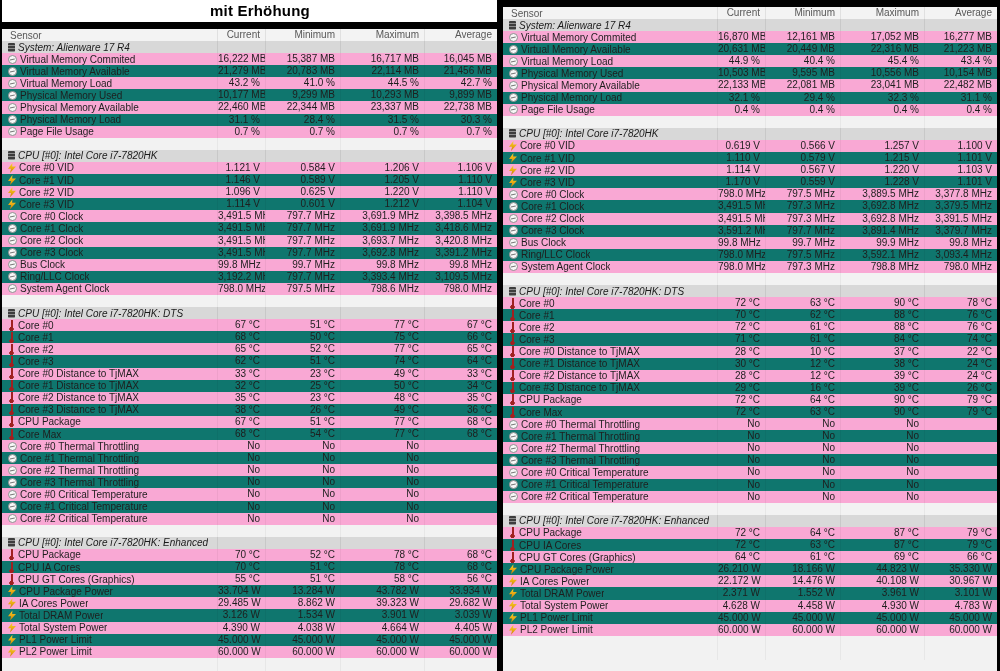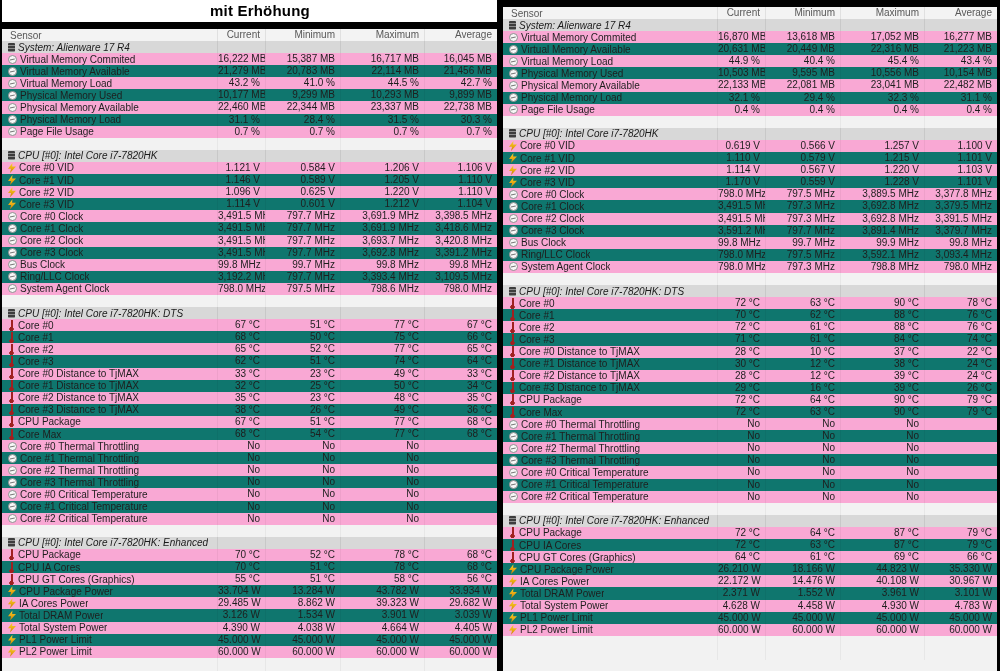--- a/index.html
+++ b/index.html
@@ -602,21 +602,21 @@
           <div class="c-val"></div>
           <div class="c-val"></div>
           <div class="c-val"></div>
         </div>
         <div class="row stripe">
           <div class="c-label">
             <span class="ico gauge-icon"></span>
             <span class="lbl">Virtual Memory Commited</span>
           </div>
           <div class="c-val">16,870 MB</div>
-          <div class="c-val">13,618 MB</div>
+          <div class="c-val">12,161 MB</div>
           <div class="c-val">17,052 MB</div>
           <div class="c-val">16,277 MB</div>
         </div>
         <div class="row plain">
           <div class="c-label">
             <span class="ico gauge-icon"></span>
             <span class="lbl">Virtual Memory Available</span>
           </div>
           <div class="c-val">20,631 MB</div>
           <div class="c-val">20,449 MB</div>

